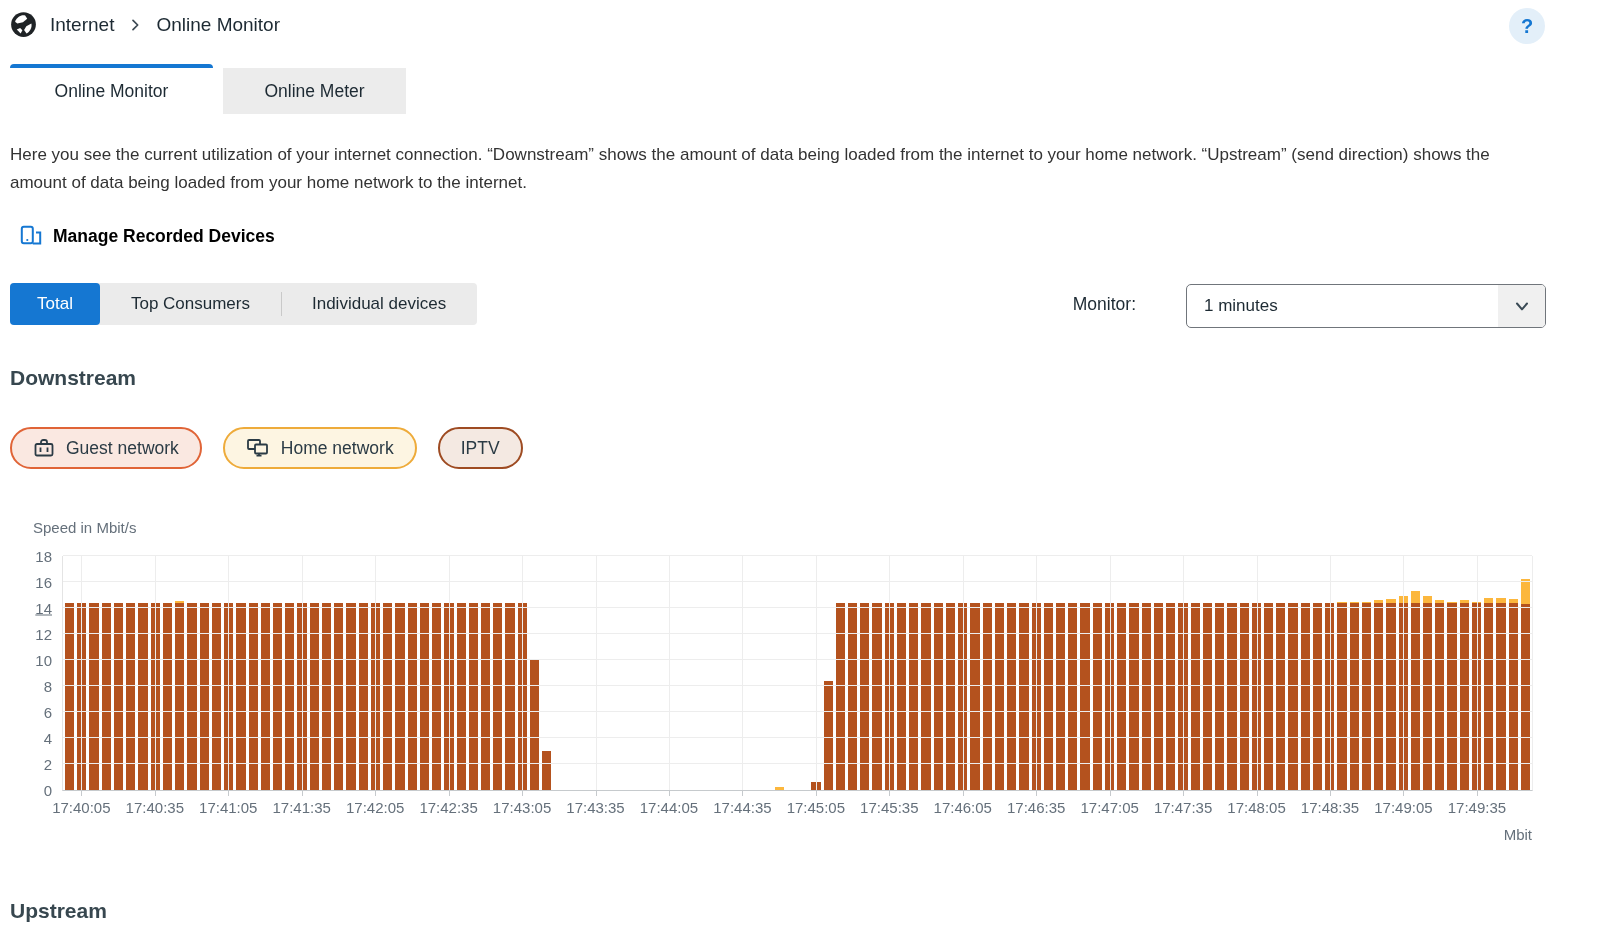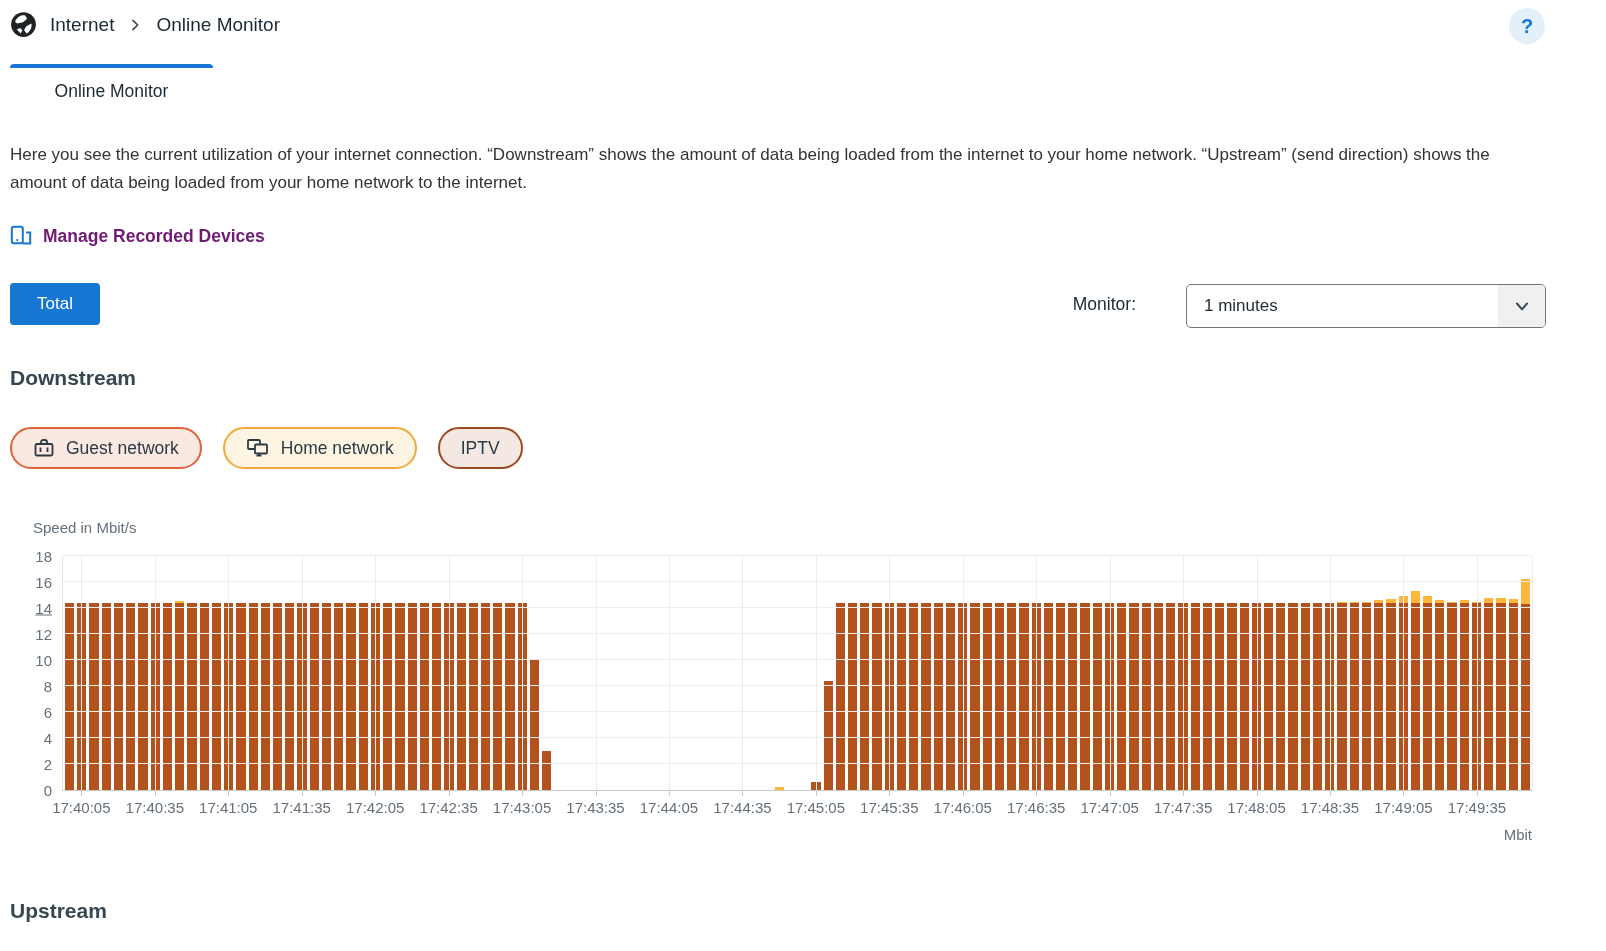--- a/index.html
+++ b/index.html
@@ -18,22 +18,22 @@
   .tabs{position:absolute;top:64px;left:10px;display:flex;gap:10px;align-items:flex-end;}
   .tab{height:46px;background:#ececec;display:flex;align-items:center;justify-content:center;
     font-size:17.5px;color:#1d2a33;box-sizing:border-box;cursor:pointer;}
   .tab.t1{width:203px;}
   .tab.t2{width:242px;}
   .tab.t3{width:183px;}
   .tab.active{background:#fff;border-top:4px solid #1577d2;border-radius:4px 4px 0 0;height:50px;}
   
   .desc{position:absolute;top:141px;left:10px;width:1526px;font-size:17px;line-height:27.5px;color:#333;}
   
-  .manage{position:absolute;top:225px;left:10px;display:flex;gap:11px;align-items:center;
-    color:#701a75;font-weight:700;font-size:17.5px;cursor:pointer;}
+  .manage{position:absolute;top:225px;left:20px;display:flex;gap:11px;align-items:center;
+    color:#000000;font-weight:700;font-size:17.5px;cursor:pointer;}
   
   .seg{position:absolute;top:283px;left:10px;display:flex;height:42px;border-radius:4px;background:#ebebeb;}
   .seg-opt{display:flex;align-items:center;justify-content:center;font-size:17px;color:#1d2a33;padding:0 31px;position:relative;cursor:pointer;white-space:nowrap;}
   .seg-opt.active{background:#1577d2;color:#fff;border-radius:4px;padding:0 27px;}
   .seg-opt.divided::before{content:'';position:absolute;left:0;top:9px;bottom:9px;width:1px;background:#c9c9c9;}
   
   .period-label{position:absolute;top:294px;left:1030px;width:106px;text-align:right;font-size:17.5px;color:#1d2a33;}
   .select{position:absolute;top:284px;left:1186px;width:360px;height:44px;border:1px solid #70757b;border-radius:5px;
     background:#fff;display:flex;align-items:center;box-sizing:border-box;cursor:pointer;}
   .select-value{padding-left:17px;font-size:17px;color:#1d2a33;}
@@ -86,38 +86,47 @@
 </div>
 
 <div class="help-btn">
   <span>?</span>
 </div>
 
 <div class="tabs">
   <div class="tab t1 active">
     <span>Online Monitor</span>
   </div>
+  <div class="tab t3">
+    <span>Online Meter</span>
+  </div>
 </div>
 
 <div class="desc">Here you see the current utilization of your internet connection. “Downstream” shows the amount of data being loaded from the internet to your home network. “Upstream” (send direction) shows the amount of data being loaded from your home network to the internet.</div>
 
 <div class="manage">
   <span>
     <svg width="22" height="22" viewBox="0 0 22 22" fill="none" stroke="#1577d2" stroke-width="2">
       <rect x="1.8" y="1.8" width="11" height="16.5" rx="2"></rect>
       <circle cx="7.3" cy="15" r="1.1" fill="#1577d2" stroke="none"></circle>
       <path d="M16 7.5h4.2v11h-7.5"></path>
     </svg>
   </span>
   <span>Manage Recorded Devices</span>
 </div>
 
 <div class="seg">
   <div class="seg-opt active">
     <span>Total</span>
+  </div>
+  <div class="seg-opt">
+    <span>Top Consumers</span>
+  </div>
+  <div class="seg-opt divided">
+    <span>Individual devices</span>
   </div>
 </div>
 
 <div class="period-label">Monitor:</div>
 <div class="select">
   <span class="select-value">1 minutes</span>
   <span class="select-btn">
     <span>
       <svg width="20" height="20" viewBox="0 0 24 24" fill="none" stroke="#3a4a55" stroke-width="2.4" stroke-linecap="round" stroke-linejoin="round">
           <polyline points="6 9 12 16 18 9"></polyline>

